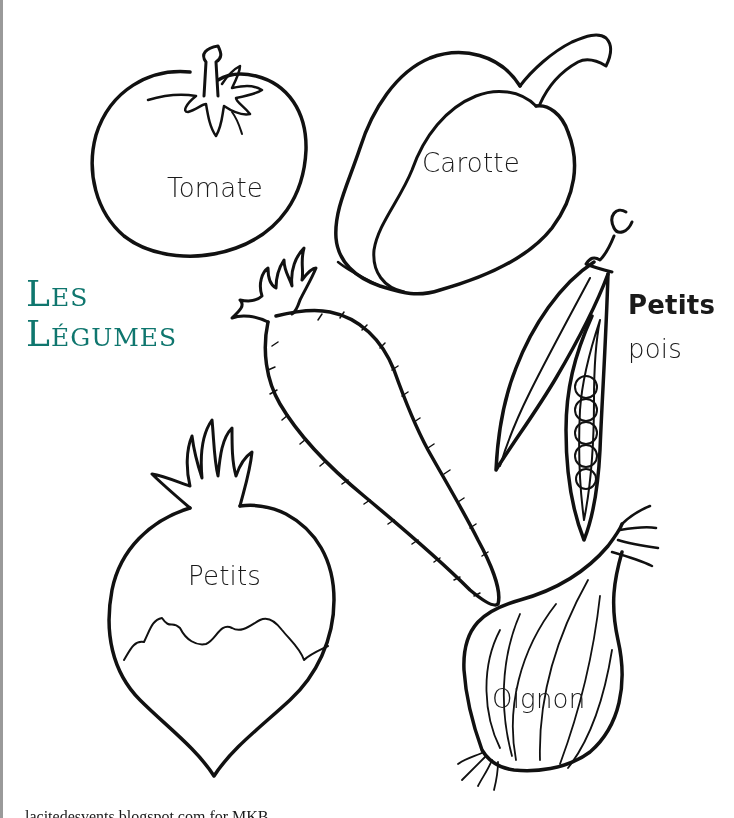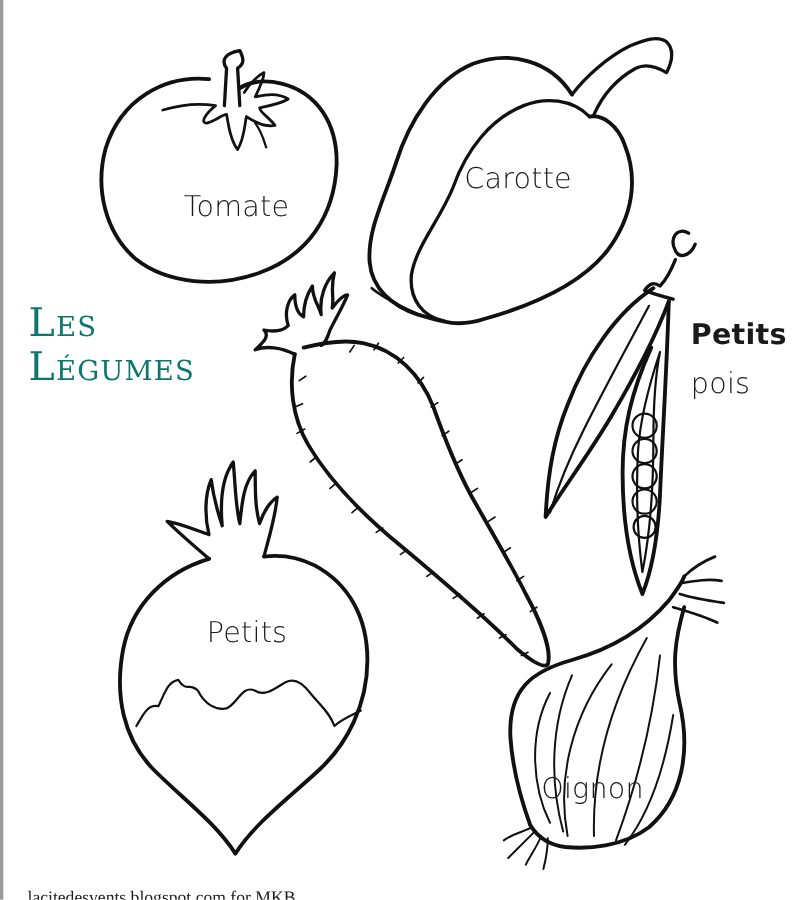--- a/index.html
+++ b/index.html
@@ -134,16 +134,16 @@
   <div class="title">
     <span class="title-line">Les</span>
     <span class="title-line">Légumes</span>
   </div>
 
   <div class="label" style="left:135px; top:175px;margin-left:32px;">Tomate</div>
   <div class="label" style="left:422px; top:150px;">Carotte</div>
   <div class="label" style="left:628px; top:292px;font-weight:bold;">Petits</div>
   <div class="label" style="left:628px; top:336px;">pois</div>
   <div class="label" style="left:188px; top:563px;">Petits</div>
-  <div class="label" style="left:492px; top:704px;">Oignon</div>
+  <div class="label" style="left:492px; top:686px;">Oignon</div>
 
   <div class="footer">lacitedesvents.blogspot.com for MKB</div>
 </div>
 
 </body></html>

